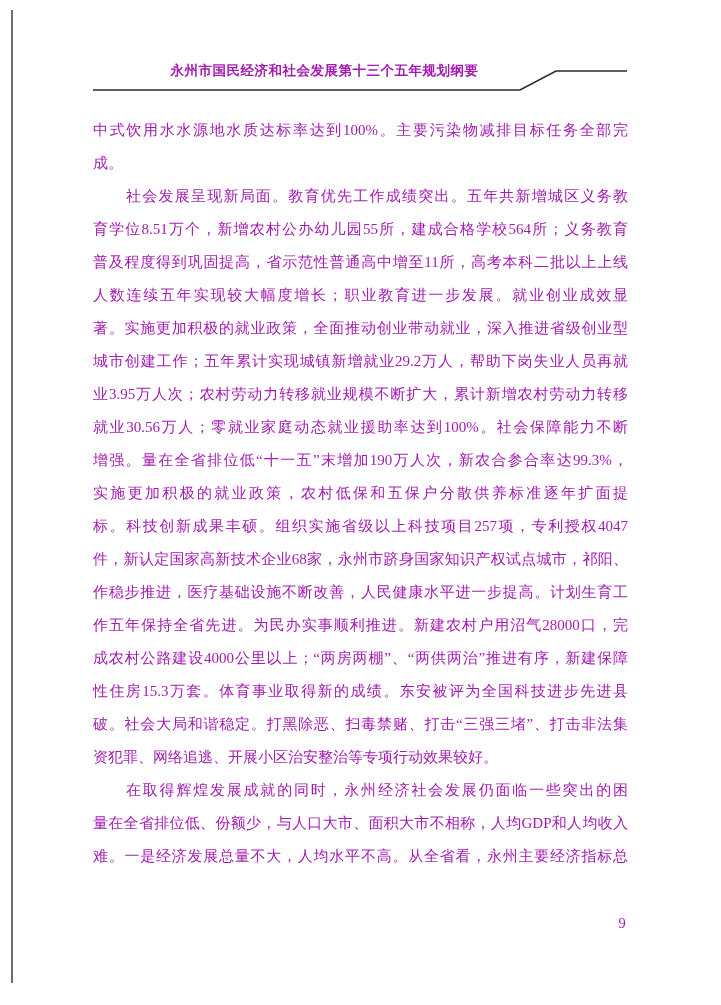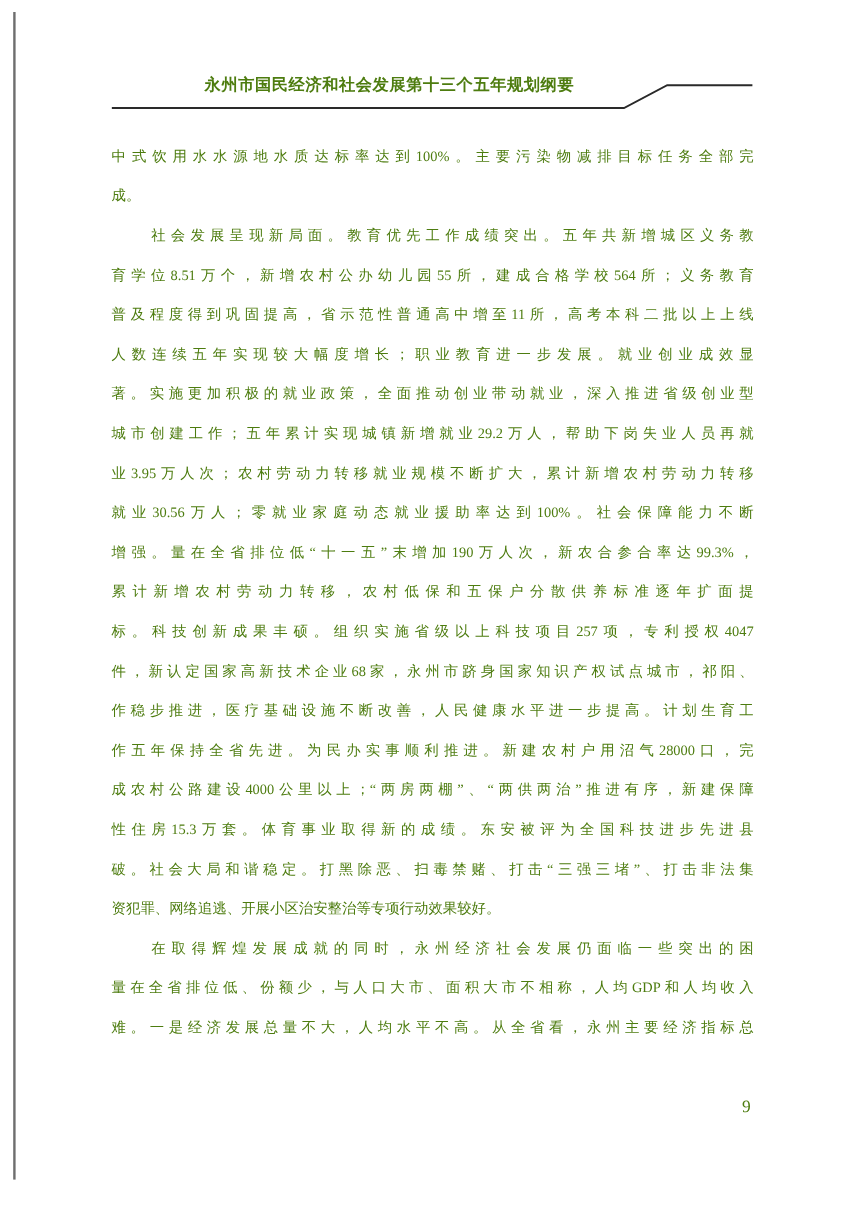--- a/index.html
+++ b/index.html
@@ -7,21 +7,21 @@
     padding: 0;
     background: #ffffff;
   }
   .page {
     position: relative;
     width: 721px;
     height: 1005px;
     background: #ffffff;
     overflow: hidden;
     font-family: "Liberation Serif", "DejaVu Serif", serif;
-    color: #4d7c0f;
+    color: #a21caf;
   }
   
   .scan-edge {
     position: absolute;
     left: 11px;
     top: 10px;
     width: 2px;
     height: 973px;
     background: #6e6e6e;
   }
@@ -43,21 +43,21 @@
     top: 55px;
     width: 540px;
     height: 40px;
   }
   
   .body-text {
     position: absolute;
     left: 93px;
     top: 114px;
     width: 535px;
-    font-size: 12px;
+    font-size: 15px;
   }
   .text-line {
     height: 33px;
     line-height: 33px;
     white-space: nowrap;
     overflow: visible;
   }
   .text-line.fill {
     white-space: normal;
     text-align: justify;
@@ -94,21 +94,21 @@
       <div class="text-line">成。</div>
       <div class="text-line fill indent">社会发展呈现新局面。教育优先工作成绩突出。五年共新增城区义务教</div>
       <div class="text-line fill">育学位8.51万个，新增农村公办幼儿园55所，建成合格学校564所；义务教育</div>
       <div class="text-line fill">普及程度得到巩固提高，省示范性普通高中增至11所，高考本科二批以上上线</div>
       <div class="text-line fill">人数连续五年实现较大幅度增长；职业教育进一步发展。就业创业成效显</div>
       <div class="text-line fill">著。实施更加积极的就业政策，全面推动创业带动就业，深入推进省级创业型</div>
       <div class="text-line fill">城市创建工作；五年累计实现城镇新增就业29.2万人，帮助下岗失业人员再就</div>
       <div class="text-line fill">业3.95万人次；农村劳动力转移就业规模不断扩大，累计新增农村劳动力转移</div>
       <div class="text-line fill">就业30.56万人；零就业家庭动态就业援助率达到100%。社会保障能力不断</div>
       <div class="text-line fill">增强。量在全省排位低“十一五”末增加190万人次，新农合参合率达99.3%，</div>
-      <div class="text-line fill">累计新增农村劳动力转移，农村低保和五保户分散供养标准逐年扩面提</div>
+      <div class="text-line fill">实施更加积极的就业政策，农村低保和五保户分散供养标准逐年扩面提</div>
       <div class="text-line fill">标。科技创新成果丰硕。组织实施省级以上科技项目257项，专利授权4047</div>
       <div class="text-line fill">件，新认定国家高新技术企业68家，永州市跻身国家知识产权试点城市，祁阳、</div>
       <div class="text-line fill">作稳步推进，医疗基础设施不断改善，人民健康水平进一步提高。计划生育工</div>
       <div class="text-line fill">作五年保持全省先进。为民办实事顺利推进。新建农村户用沼气28000口，完</div>
       <div class="text-line fill">成农村公路建设4000公里以上；“两房两棚”、“两供两治”推进有序，新建保障</div>
       <div class="text-line fill">性住房15.3万套。体育事业取得新的成绩。东安被评为全国科技进步先进县</div>
       <div class="text-line fill">破。社会大局和谐稳定。打黑除恶、扫毒禁赌、打击“三强三堵”、打击非法集</div>
       <div class="text-line">资犯罪、网络追逃、开展小区治安整治等专项行动效果较好。</div>
       <div class="text-line fill indent">在取得辉煌发展成就的同时，永州经济社会发展仍面临一些突出的困</div>
       <div class="text-line fill">量在全省排位低、份额少，与人口大市、面积大市不相称，人均GDP和人均收入</div>

